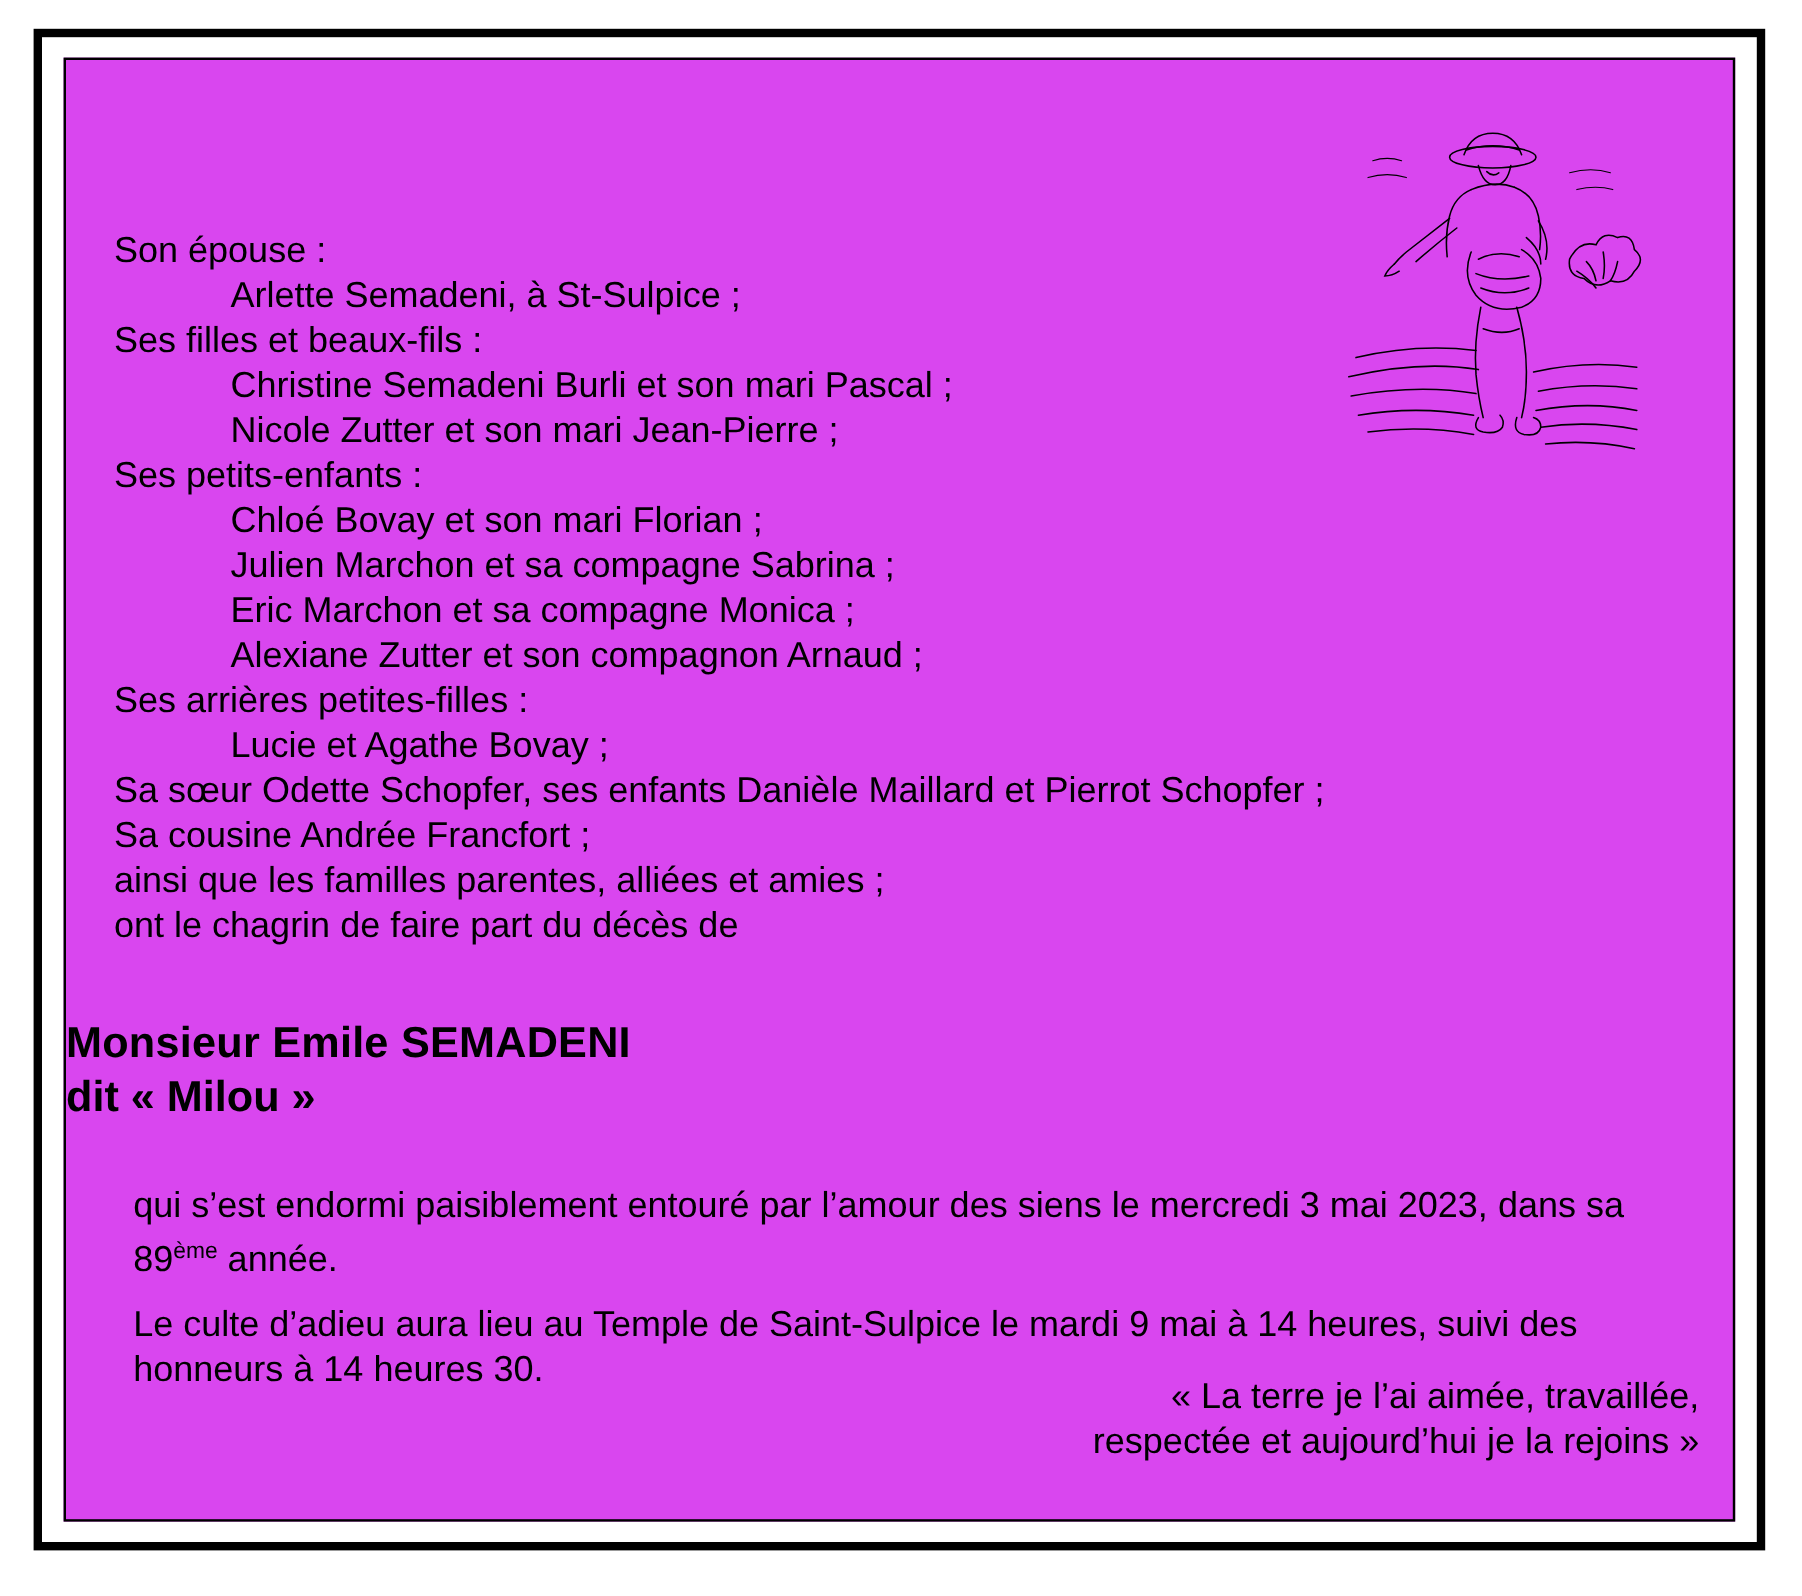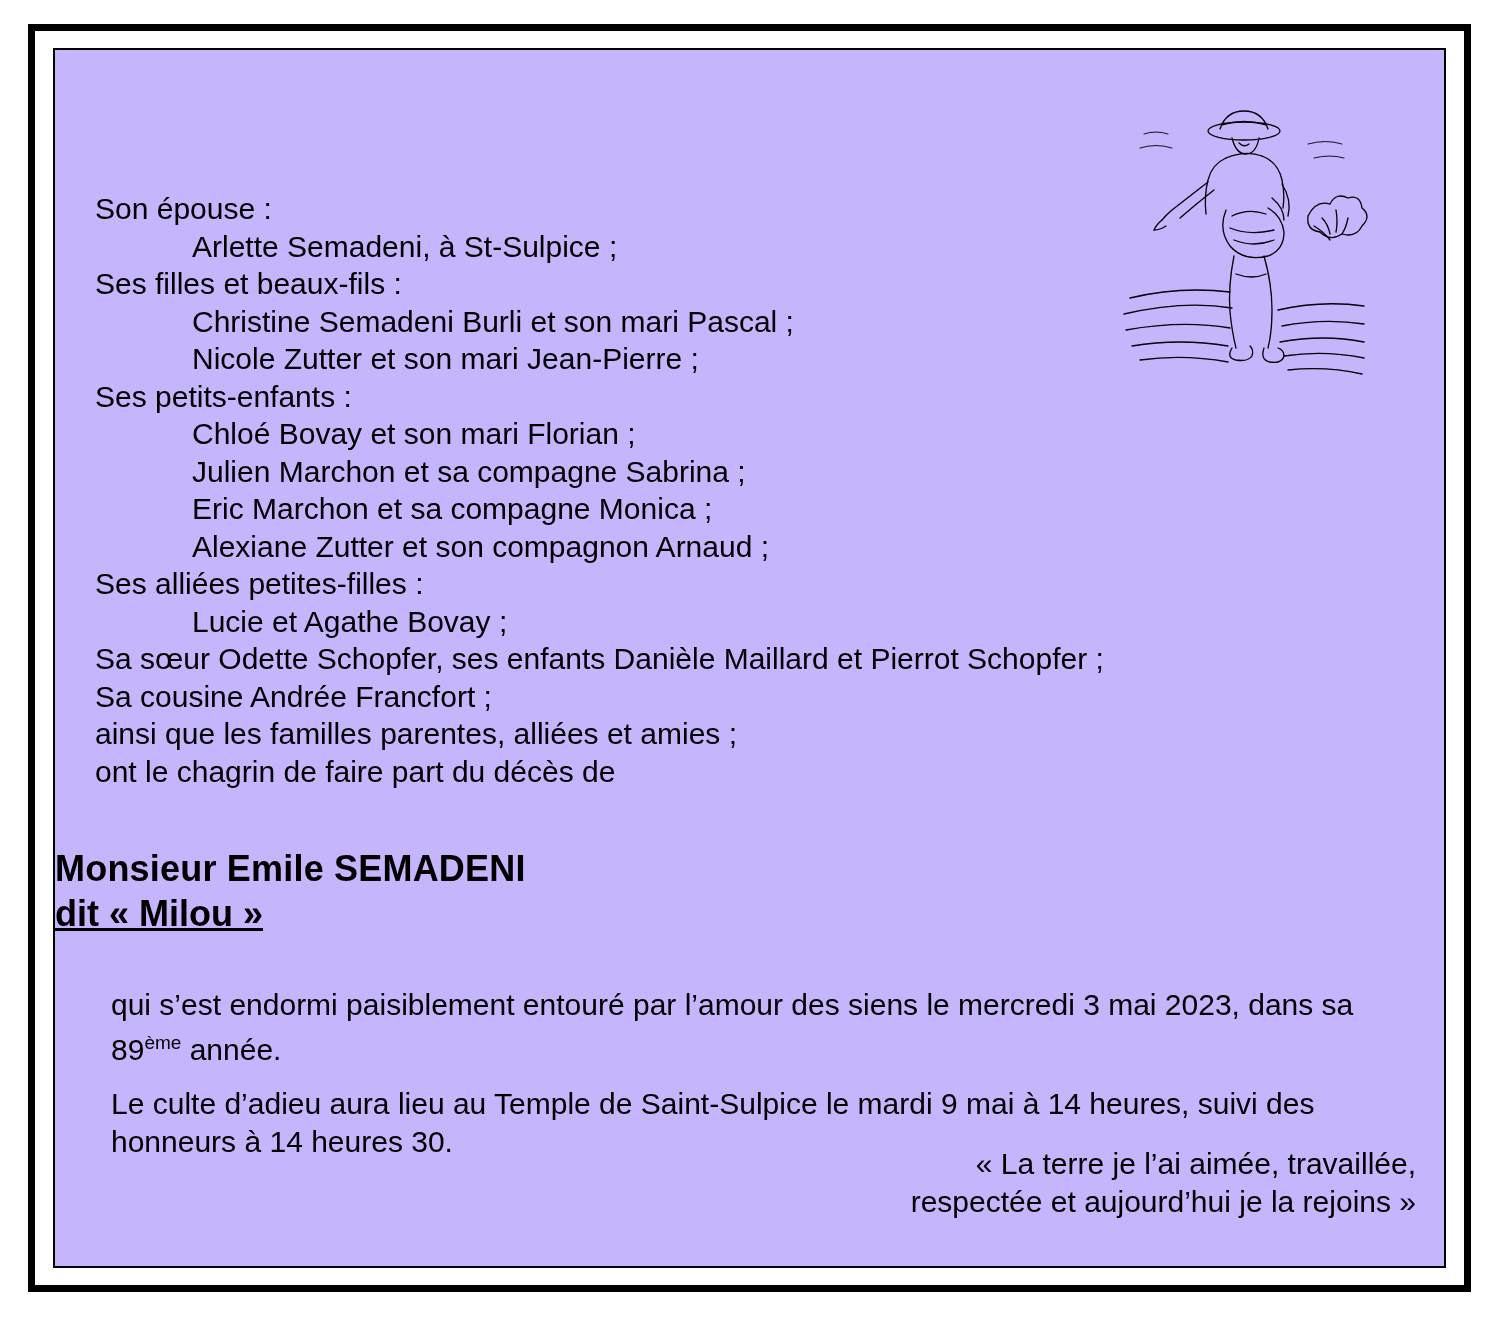--- a/index.html
+++ b/index.html
@@ -26,21 +26,21 @@
     background: #ffffff;
   }
   .notice-inner {
     position: absolute;
     left: 18px;
     top: 17px;
     right: 18px;
     bottom: 17px;
     border: 2px solid #000000;
     box-sizing: border-box;
-    background: #c4b5fd;
+    background: #d946ef;
   }
 
   .content {
     position: absolute;
     left: 0;
     top: 0;
     right: 0;
     bottom: 0;
     padding: 0;
   }
@@ -70,21 +70,21 @@
   
   .name-block {
     position: absolute;
     left: 0;
     right: 0;
     top: 796px;
     text-align: left;
     font-weight: bold;
   }
   .name-main { font-size: 36px; line-height: 45px; letter-spacing: 0.2px; }
-  .name-sub  { font-size: 36px; line-height: 45px; text-decoration: underline; }
+  .name-sub  { font-size: 36px; line-height: 45px; }
 
   
   .body-block {
     position: absolute;
     left: 40px;
     top: 920px;
     width: 1335px;
     font-size: 30px;
     line-height: 38px;
   }
@@ -172,21 +172,21 @@
         <div class="family-line">Son épouse :</div>
         <div class="family-line indent">Arlette Semadeni, à St-Sulpice ;</div>
         <div class="family-line">Ses filles et beaux-fils :</div>
         <div class="family-line indent">Christine Semadeni Burli et son mari Pascal ;</div>
         <div class="family-line indent">Nicole Zutter et son mari Jean-Pierre ;</div>
         <div class="family-line">Ses petits-enfants :</div>
         <div class="family-line indent">Chloé Bovay et son mari Florian ;</div>
         <div class="family-line indent">Julien Marchon et sa compagne Sabrina ;</div>
         <div class="family-line indent">Eric Marchon et sa compagne Monica ;</div>
         <div class="family-line indent">Alexiane Zutter et son compagnon Arnaud ;</div>
-        <div class="family-line">Ses alliées petites-filles :</div>
+        <div class="family-line">Ses arrières petites-filles :</div>
         <div class="family-line indent">Lucie et Agathe Bovay ;</div>
         <div class="family-line">Sa sœur Odette Schopfer, ses enfants Danièle Maillard et Pierrot Schopfer ;</div>
         <div class="family-line">Sa cousine Andrée Francfort ;</div>
         <div class="family-line">ainsi que les familles parentes, alliées et amies ;</div>
         <div class="family-line">ont le chagrin de faire part du décès de</div>
       </div>
 
       <div class="name-block">
         <div class="name-main">Monsieur Emile SEMADENI</div>
         <div class="name-sub">dit « Milou »</div>

